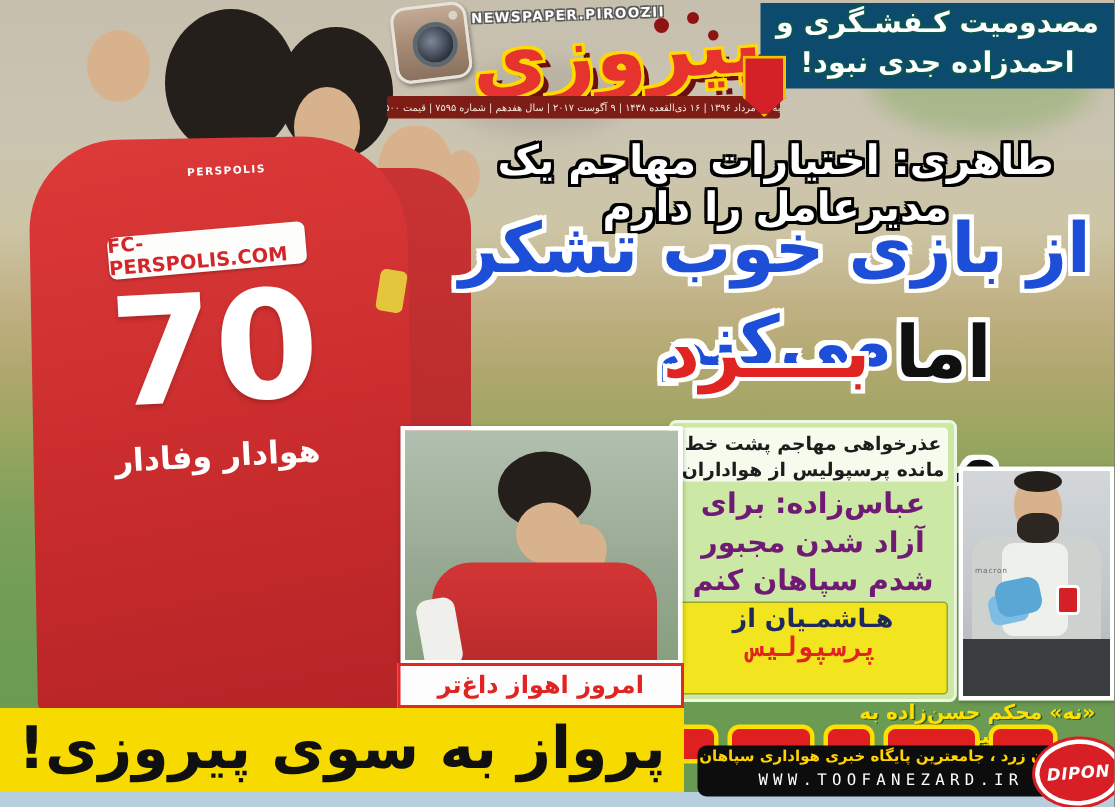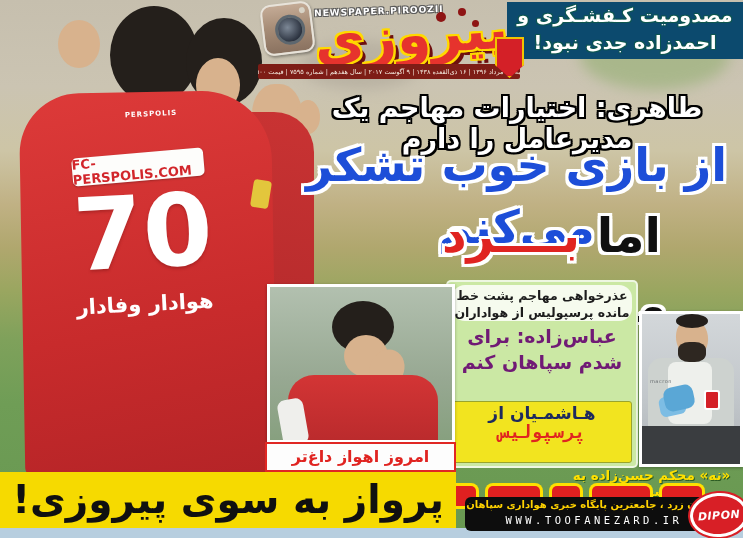--- a/index.html
+++ b/index.html
@@ -57,21 +57,21 @@
   #shield{left:495px;top:37px;width:25px;height:37px;background:#d42027;border:2px solid #f2c400;
           clip-path:polygon(0 0,100% 0,100% 68%,50% 100%,0 68%);}
   
   #overline{left:292px;top:92px;width:450px;text-align:center;color:#fff;font-size:27px;font-weight:bold;}
   #main1{left:290px;top:134px;width:453px;text-align:center;color:#1d4ed8;font-size:46px;font-weight:bold;line-height:62px;}
   #main2{left:360px;top:200px;width:383px;text-align:center;color:#101010;font-size:48px;font-weight:bold;line-height:70px;}
   #main2 .red{color:#e02421;}
   
   #sidepanel{left:448px;top:282px;width:188px;height:184px;background:#cbe8a4;border-radius:3px;
              box-shadow:0 0 0 2px #eef7e2;}
-  #box-apology{position:absolute;left:4px;top:3px;width:180px;height:36px;background:#f6fbee;border-radius:13px;
+  #box-apology{position:absolute;left:4px;top:3px;width:180px;height:36px;background:#f6fbee;border-radius:3px;
                color:#1c1c1c;font-size:12.5px;font-weight:bold;text-align:center;line-height:17px;padding-top:2px;box-sizing:border-box;}
   #box-abbas{position:absolute;left:2px;top:42px;width:184px;color:#701a75;font-size:19px;font-weight:bold;
              text-align:center;line-height:25.5px;}
   #box-hash{position:absolute;left:4px;top:119px;width:180px;height:62px;background:#f2e41f;border-radius:3px;
             border:1px solid #9aa42c;box-sizing:border-box;text-align:center;font-weight:bold;
             font-size:17px;line-height:20px;color:#1e2a5e;padding-top:1px;}
   #box-hash .red{color:#e02420;font-size:18px;font-family:Liberation Mono, monospace;}
   
   .photo{border:3px solid #fff;box-shadow:0 1px 3px rgba(0,0,0,.3);overflow:hidden;}
   #inset{left:267px;top:284px;width:182px;height:153px;background:linear-gradient(180deg,#b2c0af,#97a892 60%,#87a07f);}
@@ -154,20 +154,21 @@
     <span>می‌خواهم</span>
   </div>
 
   <div class="abs rtl" id="sidepanel">
     <div id="box-apology">
       <div>عذرخواهی مهاجم پشت خط</div>
       <div>مانده پرسپولیس از هواداران</div>
     </div>
     <div id="box-abbas">
       <div>عباس‌زاده: برای</div>
+      <div>آزاد شدن مجبور</div>
       <div>شدم سپاهان کنم</div>
     </div>
     <div id="box-hash">
       <div>هـاشمـیان از</div>
       <div class="red">پرسپولیس</div>
     </div>
   </div>
 
   <div class="abs photo" id="inset">
     <div class="abs hair" style="left:62px;top:14px;width:62px;height:52px;"></div>

